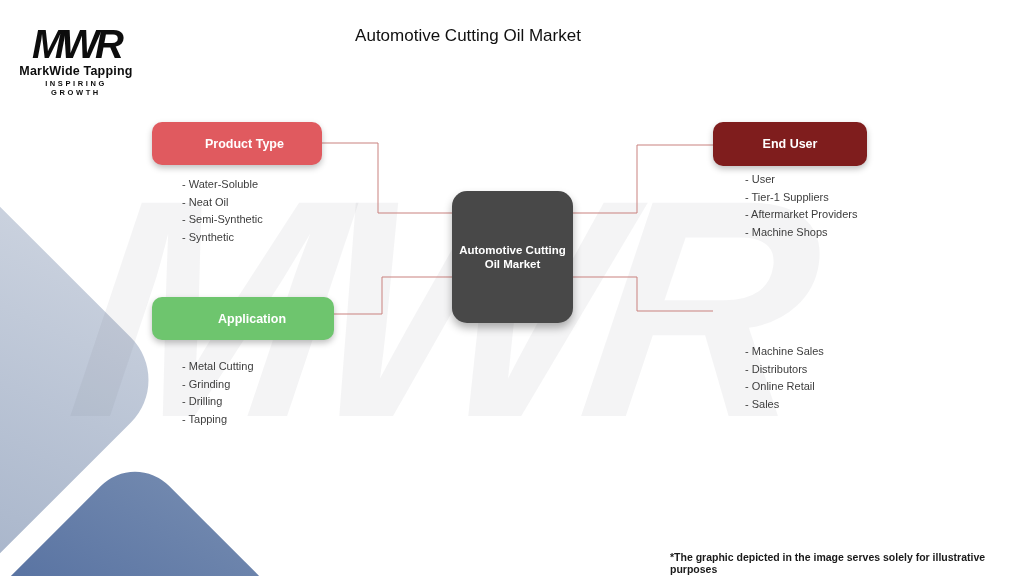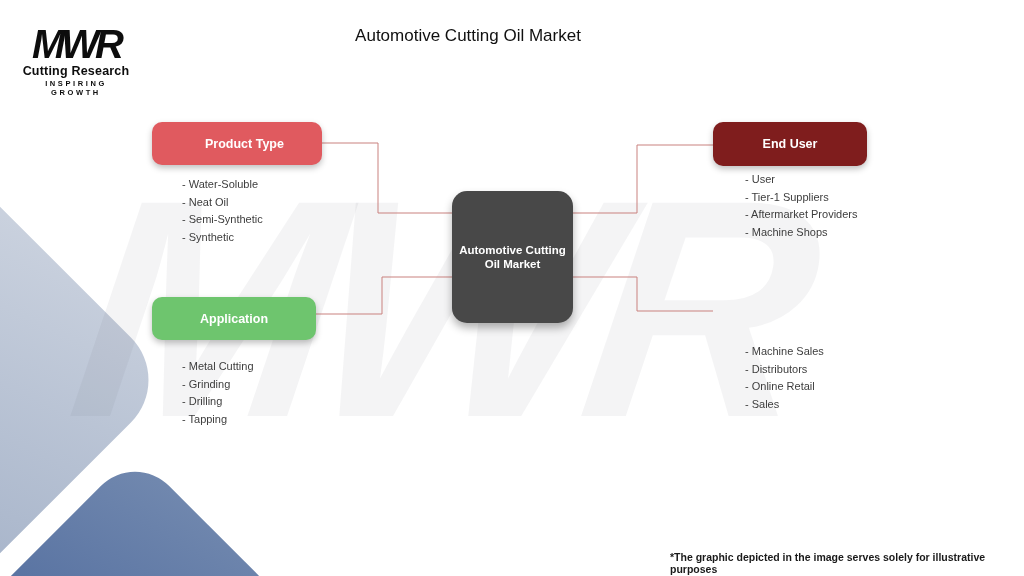--- a/index.html
+++ b/index.html
@@ -55,42 +55,42 @@
 <body>
 
 <div class="canvas">
 
   <div class="diamond diamond-light"></div>
   <div class="diamond diamond-dark"></div>
   <div class="watermark">MWR</div>
 
   <div class="logo">
     <div class="logo-mark">MWR</div>
-    <div class="logo-name">Cutting Research</div>
+    <div class="logo-name">MarkWide Tapping</div>
     <div class="logo-tagline">INSPIRING GROWTH</div>
   </div>
 
   <div class="page-title">Automotive Cutting Oil Market</div>
 
   <svg class="connectors" width="1024" height="576" viewBox="0 0 1024 576">
     <g fill="none" stroke="#c9817f" stroke-width="1">
       <polyline points="307,143 378,143 378,213 452,213"></polyline>
       <polyline points="713,145 637,145 637,213 573,213"></polyline>
       <polyline points="316,314 382,314 382,277 452,277"></polyline>
       <polyline points="713,311 637,311 637,277 573,277"></polyline>
     </g>
   </svg>
 
   <div class="branch-box box-product" style="background: rgb(224, 90, 95);">
     <span>Product Type</span>
   </div>
   <div class="branch-box box-enduser" style="background: #7f1d1d;">
     <span>End User</span>
   </div>
-  <div class="branch-box box-application" style="background: rgb(110, 197, 110);">
+  <div class="branch-box box-application" style="background: rgb(110, 197, 110); padding-left: 18px;">
     <span>Application</span>
   </div>
 
   <div class="branch-list list-product">
     <div>- Water-Soluble</div>
     <div>- Neat Oil</div>
     <div>- Semi-Synthetic</div>
     <div>- Synthetic</div>
   </div>
   <div class="branch-list list-enduser">

